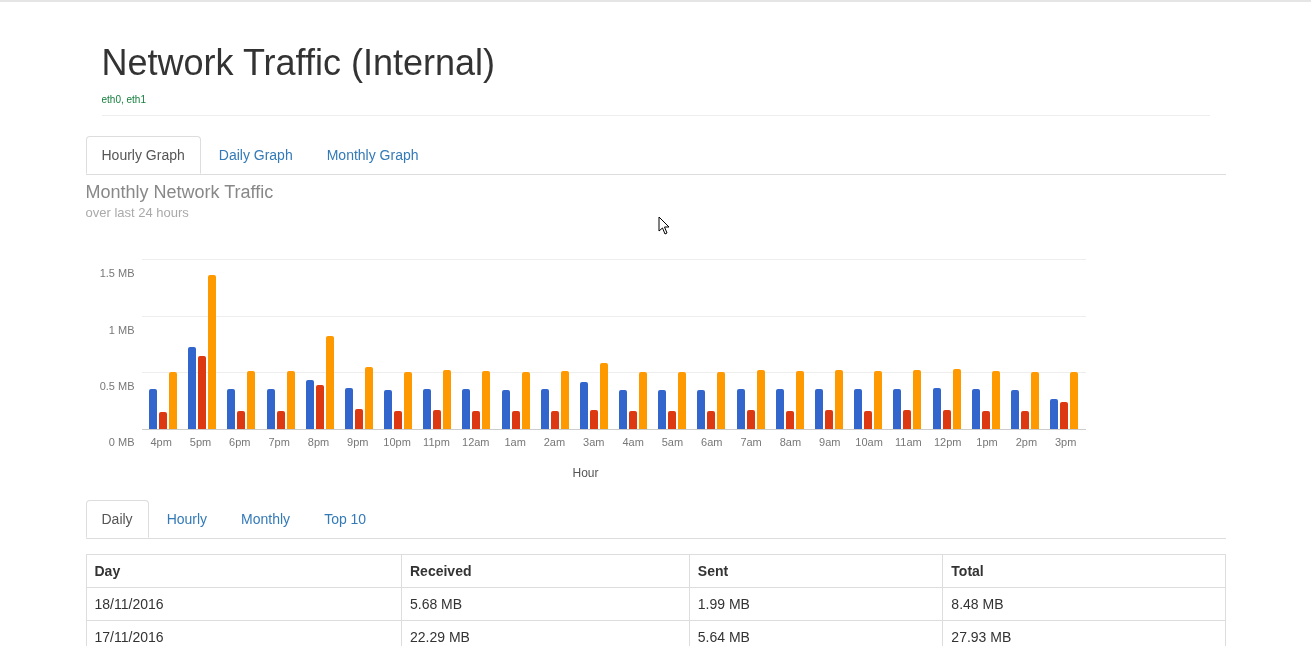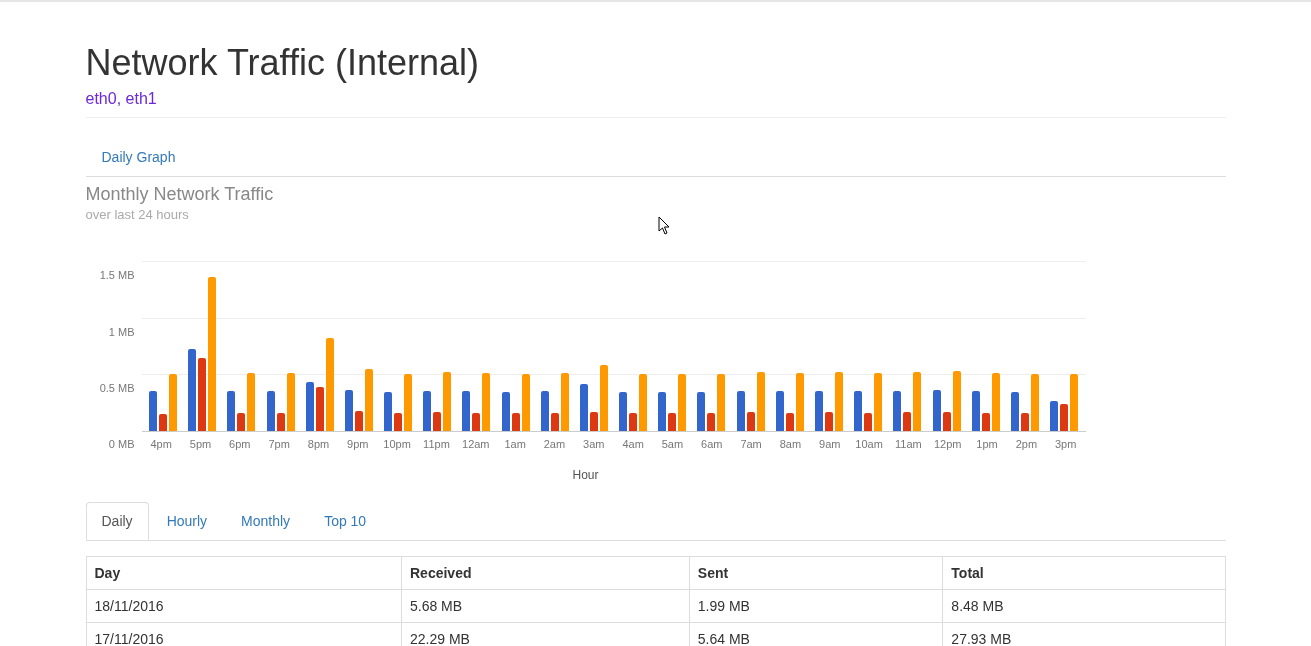--- a/index.html
+++ b/index.html
@@ -11,32 +11,32 @@
     background: #fff;
     border-top: 2px solid #e5e5e5;
   }
   .container {
     max-width: 1170px;
     margin: 0 auto;
     padding: 20px 15px;
   }
   .page-header {
     padding-bottom: 9px;
-    margin: 20px 0 20px;
+    margin: 20px 16px 20px;
     border-bottom: 1px solid #eee;
   }
   h1 {
     font-size: 36px;
     font-weight: 500;
     margin: 0 0 6px 0;
     color: #333;
   }
   .subtitle-link {
-    color: #6d28d9;
-    font-size: 16px;
+    color: #15803d;
+    font-size: 10px;
     text-decoration: none;
   }
   .nav-tabs {
     list-style: none;
     padding: 0;
     margin: 0 0 -1px 0;
     border-bottom: 1px solid #ddd;
     display: flex;
   }
   .nav-tabs li {
@@ -189,22 +189,28 @@
 <body>
 
 <div class="container">
 
   <div class="page-header">
     <h1>Network Traffic (Internal)</h1>
     <a href="#" class="subtitle-link">eth0, eth1</a>
   </div>
 
   <ul class="nav-tabs" id="graph-tabs">
+      <li class="active">
+        <a>Hourly Graph</a>
+      </li>
       <li>
         <a>Daily Graph</a>
+      </li>
+      <li>
+        <a>Monthly Graph</a>
       </li>
     </ul>
 
   <div>
     <div class="chart-title">Monthly Network Traffic</div>
     <div class="chart-subtitle">over last 24 hours</div>
   </div>
 
   <div class="chart-wrap">
     <div class="chart-area">

